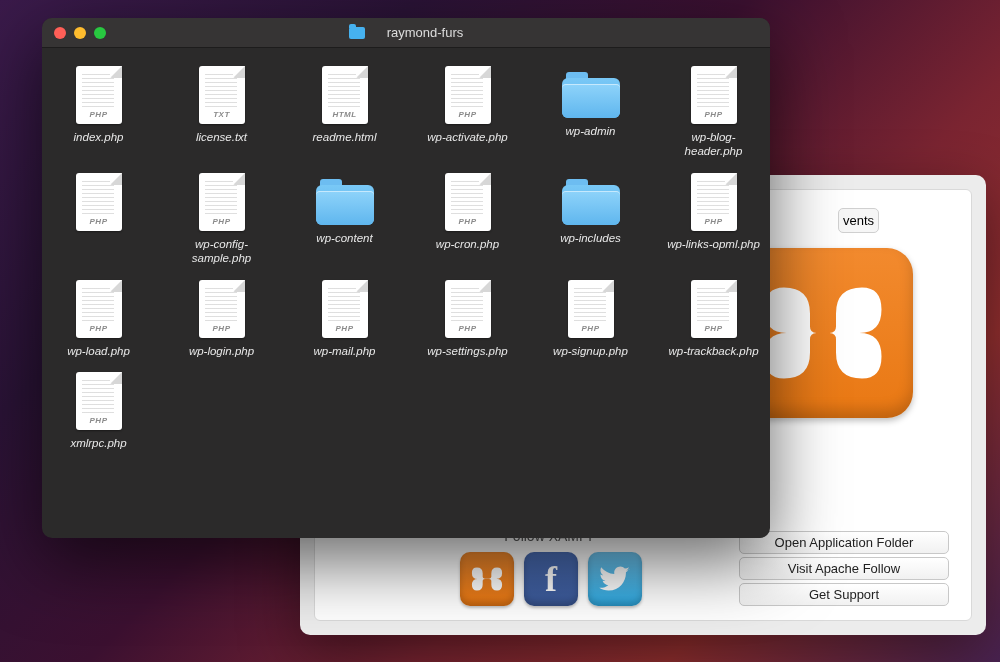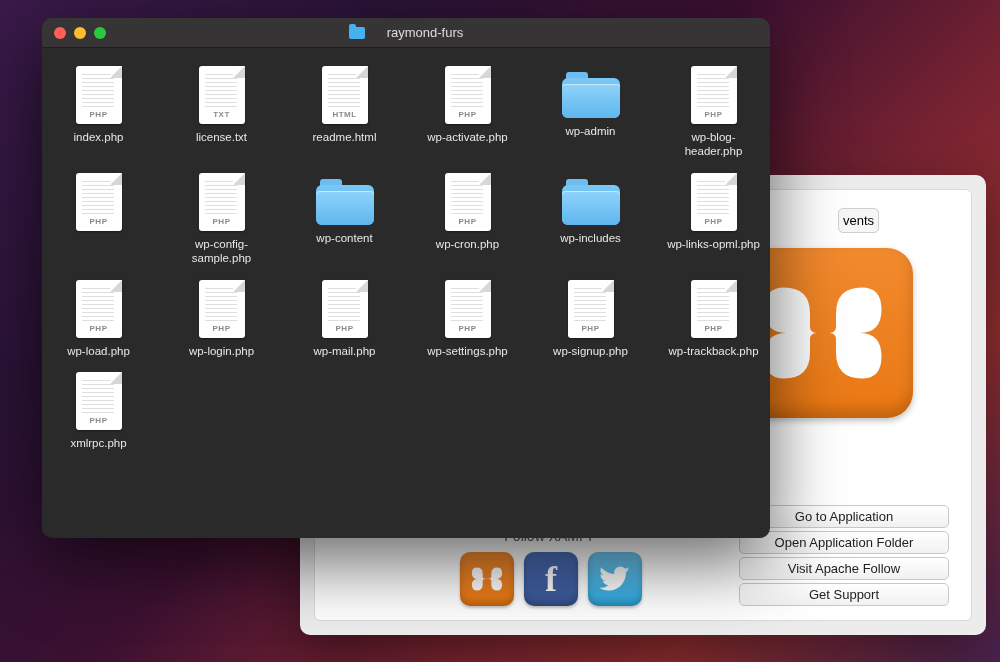--- a/index.html
+++ b/index.html
@@ -90,21 +90,21 @@
   }
   .folder-glyph-sm {
     width:16px; height:12px; background:#46b1ef; border-radius:2px; position:relative;
   }
   .folder-glyph-sm::before{
     content:""; position:absolute; top:-3px; left:0; width:7px; height:4px;
     background:#46b1ef; border-radius:2px 2px 0 0;
   }
 
   .finder-content {
-    flex:1; padding: 18px 4px 10px; overflow:hidden;
+    flex:1; padding: 18px 4px 10px; overflow:hidden;font-style:italic;
   }
   .icon-grid {
     display:grid; grid-template-columns: repeat(6, 1fr);
     column-gap: 18px; row-gap: 14px;
   }
   .file-item { display:flex; flex-direction:column; align-items:center; text-align:center; cursor:default; }
   .file-label { color:#e8e8e8; font-size:11.5px; line-height:1.25; margin-top:6px; max-width:100px; word-break:break-word; }
 
   
   .doc-icon {
@@ -170,21 +170,20 @@
         <div class="social-btn sb-fb">f</div>
         <div class="social-btn sb-tw">
           <svg viewBox="0 0 24 24" width="32" height="32" fill="#fff">
             <path d="M23 4.9c-.8.4-1.7.6-2.6.8.9-.6 1.7-1.5 2-2.6-.9.5-1.9.9-3 1.1C18.5 3.2 17.3 2.6 16 2.6c-2.5 0-4.6 2.1-4.6 4.6 0 .4 0 .7.1 1.1C7.7 8.1 4.1 6.2 1.7 3.2c-.4.7-.6 1.5-.6 2.3 0 1.6.8 3 2.1 3.8-.8 0-1.5-.2-2.1-.6v.1c0 2.2 1.6 4.1 3.7 4.5-.4.1-.8.2-1.2.2-.3 0-.6 0-.9-.1.6 1.8 2.3 3.2 4.3 3.2-1.6 1.2-3.6 2-5.7 2-.4 0-.7 0-1.1-.1 2 1.3 4.4 2.1 7 2.1 8.4 0 13-7 13-13v-.6c.9-.6 1.7-1.5 2.3-2.4z"></path>
           </svg>
         </div>
       </div>
     </div>
 
     <div class="xampp-buttons">
-      <button class="mac-btn">Go to Application</button>
       <button class="mac-btn">Open Application Folder</button>
       <button class="mac-btn">Visit Apache Follow</button>
       <button class="mac-btn">Get Support</button>
     </div>
   </div>
 </div>
 
 <div class="finder-window">
   <div class="finder-titlebar">
     <div class="traffic">

